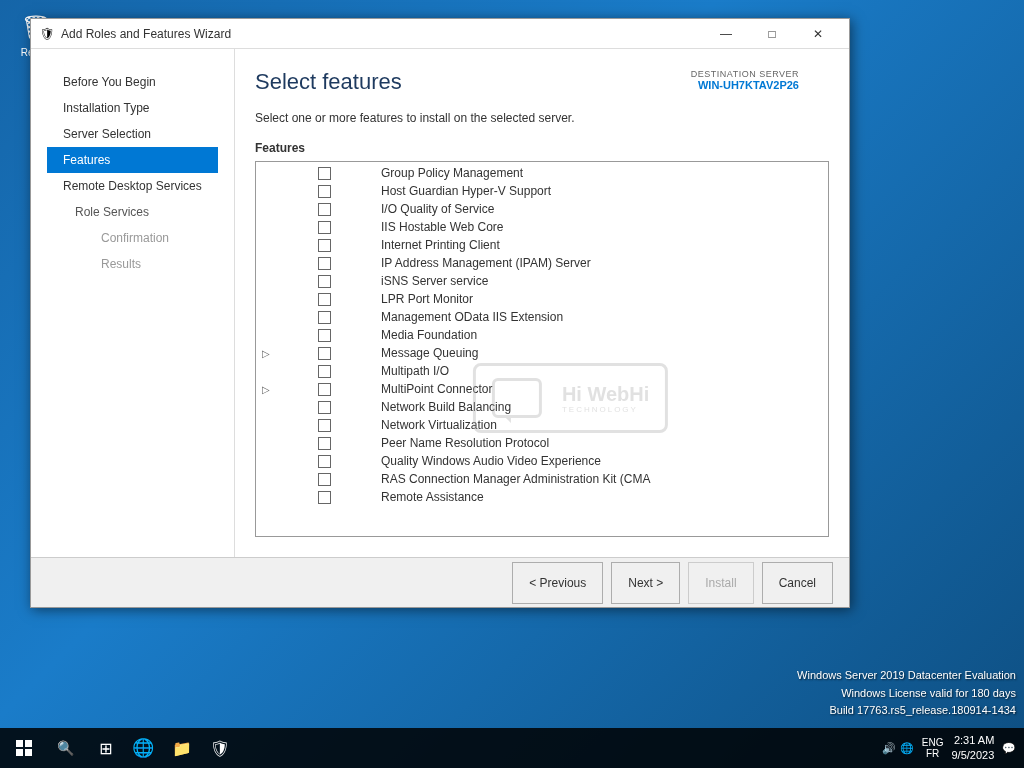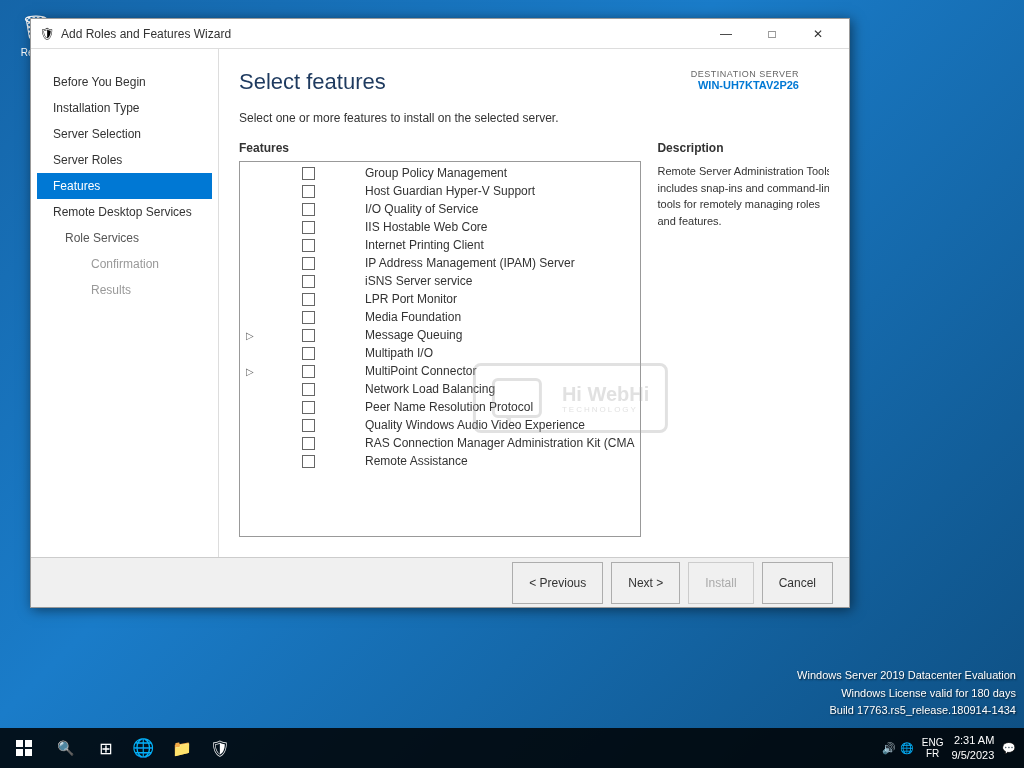--- a/index.html
+++ b/index.html
@@ -139,24 +139,24 @@
 
     
     .window-content {
       display: flex;
       flex: 1;
       overflow: hidden;
     }
 
     
     .sidebar {
-      width: 188px;
+      width: 204px;
       background: white;
       border-right: 1px solid #ddd;
-      padding: 20px 6px;
+      padding: 20px 16px;
       flex-shrink: 0;
     }
     .sidebar-item {
       padding: 6px 16px;
       font-size: 12px;
       color: #333;
       cursor: pointer;
     }
     .sidebar-item.active {
       background: #0078d4;
@@ -449,21 +449,20 @@
       <button class="win-btn close">✕</button>
     </div>
   </div>
 
   <div class="window-content">
 
     <div class="sidebar">
       <div class="sidebar-item">Before You Begin</div>
       <div class="sidebar-item">Installation Type</div>
       <div class="sidebar-item">Server Selection</div>
-      <div class="sidebar-item">Server Roles</div>
       <div class="sidebar-item active">Features</div>
       <div class="sidebar-item">Remote Desktop Services</div>
       <div class="sidebar-item sub">Role Services</div>
       <div class="sidebar-item disabled">Confirmation</div>
       <div class="sidebar-item disabled">Results</div>
     </div>
 
     <div class="main">
 
       <div class="dest-server">
@@ -522,20 +521,25 @@
                 <div class="feature-checkbox"></div>
                 <span class="feature-name">iSNS Server service</span>
               </div>
 
               <div class="feature-item">
                 <span class="feature-expander">&nbsp;</span>
                 <div class="feature-checkbox"></div>
                 <span class="feature-name">LPR Port Monitor</span>
               </div>
 
+              <div class="feature-item">
+                <span class="feature-expander">&nbsp;</span>
+                <div class="feature-checkbox"></div>
+                <span class="feature-name">Management OData IIS Extension</span>
+              </div>
 
               <div class="feature-item">
                 <span class="feature-expander">&nbsp;</span>
                 <div class="feature-checkbox"></div>
                 <span class="feature-name">Media Foundation</span>
               </div>
 
               <div class="feature-item">
                 <span class="feature-expander">▷</span>
                 <div class="feature-checkbox"></div>
@@ -550,23 +554,28 @@
 
               <div class="feature-item">
                 <span class="feature-expander">▷</span>
                 <div class="feature-checkbox"></div>
                 <span class="feature-name">MultiPoint Connector</span>
               </div>
 
               <div class="feature-item">
                 <span class="feature-expander">&nbsp;</span>
                 <div class="feature-checkbox"></div>
-                <span class="feature-name">Network Load Balancing</span>
-              </div>
-
+                <span class="feature-name">Network Build Balancing</span>
+              </div>
+
+              <div class="feature-item">
+                <span class="feature-expander">&nbsp;</span>
+                <div class="feature-checkbox"></div>
+                <span class="feature-name">Network Virtualization</span>
+              </div>
 
               <div class="feature-item">
                 <span class="feature-expander">&nbsp;</span>
                 <div class="feature-checkbox"></div>
                 <span class="feature-name">Peer Name Resolution Protocol</span>
               </div>
 
               <div class="feature-item">
                 <span class="feature-expander">&nbsp;</span>
                 <div class="feature-checkbox"></div>
@@ -582,24 +591,20 @@
               <div class="feature-item">
                 <span class="feature-expander">&nbsp;</span>
                 <div class="feature-checkbox"></div>
                 <span class="feature-name">Remote Assistance</span>
               </div>
 
             </div>
           </div>
         </div>
 
-        <div class="description-panel">
-          <div class="description-title">Description</div>
-          <div class="description-text">Remote Server Administration Tools includes snap-ins and command-line tools for remotely managing roles and features.</div>
-        </div>
       </div>
     </div>
   </div>
 
   <div class="window-bottom">
     <button class="btn">&lt; Previous</button>
     <button class="btn">Next &gt;</button>
     <button class="btn disabled">Install</button>
     <button class="btn">Cancel</button>
   </div>

